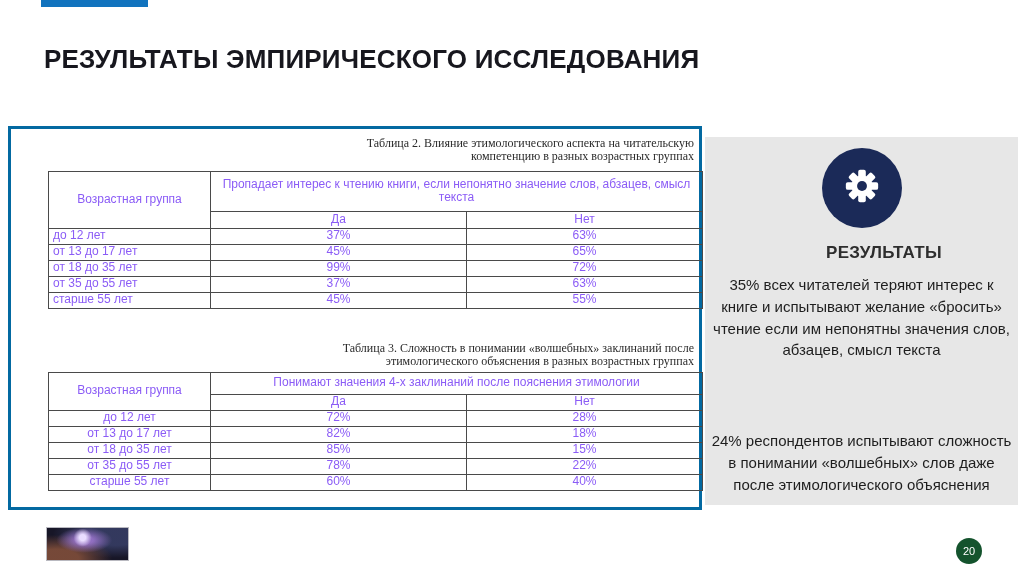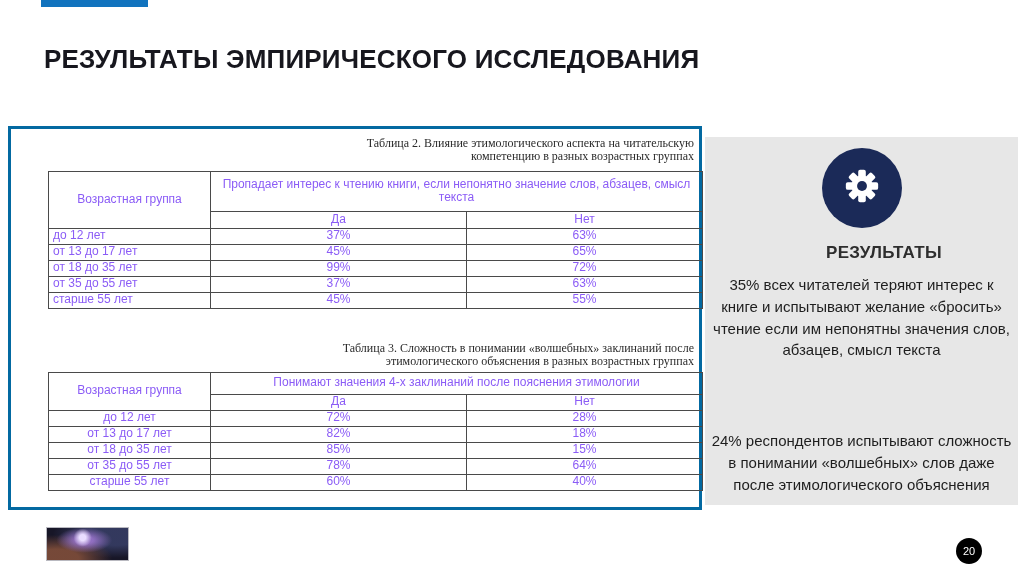--- a/index.html
+++ b/index.html
@@ -79,21 +79,21 @@
     background:
       radial-gradient(circle at 44% 30%, #e9ddff 0 6%, rgba(233,221,255,0) 18%),
       radial-gradient(ellipse at 46% 38%, rgba(160,120,210,0.85) 0 14%, rgba(160,120,210,0) 45%),
       radial-gradient(ellipse at 12% 96%, rgba(128,78,58,0.9) 0 22%, rgba(128,78,58,0) 55%),
       radial-gradient(ellipse at 85% 20%, rgba(70,80,130,0.6) 0 30%, rgba(70,80,130,0) 65%),
       #171627;
   }
   
   .page-badge {
     position:absolute; left:956px; top:538px; width:26px; height:26px;
-    border-radius:50%; background:#000000; color:#ffffff;
+    border-radius:50%; background:#14532d; color:#ffffff;
     font-size:11px; display:flex; align-items:center; justify-content:center;
   }
 </style>
 </head>
 <body>
 
 <div class="top-bar"></div>
 
 <h1 class="slide-title">РЕЗУЛЬТАТЫ ЭМПИРИЧЕСКОГО ИССЛЕДОВАНИЯ</h1>
 
@@ -172,21 +172,21 @@
       <td>18%</td>
     </tr>
     <tr class="dr">
       <td class="g">от 18 до 35 лет</td>
       <td>85%</td>
       <td>15%</td>
     </tr>
     <tr class="dr">
       <td class="g">от 35 до 55 лет</td>
       <td>78%</td>
-      <td>64%</td>
+      <td>22%</td>
     </tr>
     <tr class="dr">
       <td class="g">старше 55 лет</td>
       <td>60%</td>
       <td>40%</td>
     </tr>
   </tbody>
     </table>
 
 </div>

